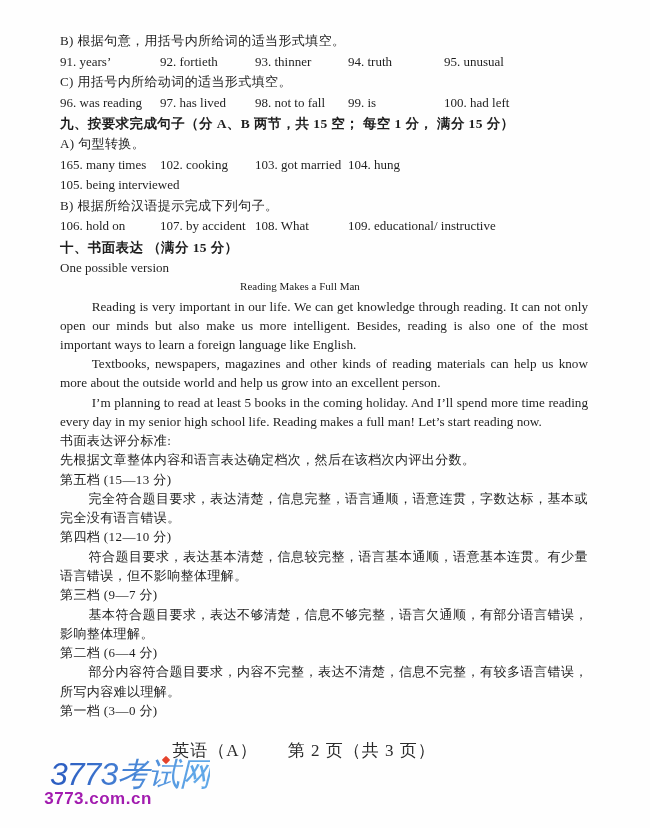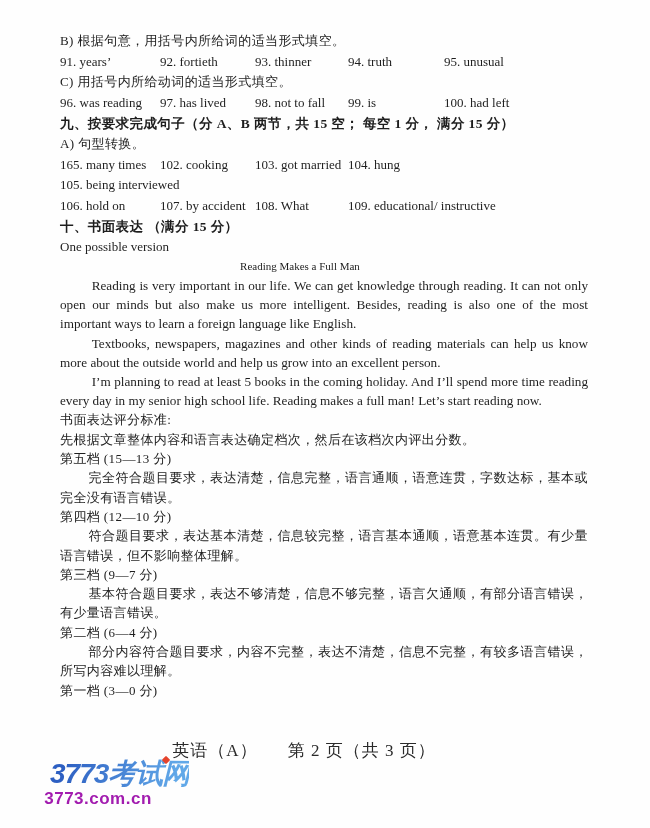--- a/index.html
+++ b/index.html
@@ -111,22 +111,22 @@
     position: absolute;
     left: 14px;
     top: 756px;
     width: 168px;
     text-align: center;
   }
   .wm-name {
     position: relative;
     display: inline-block;
     font-family: "Liberation Sans", "DejaVu Sans", sans-serif;
-    font-size: 28px;
-    font-weight: 700;
+    font-size: 32px;
+    font-weight: 400;
     font-style: italic;
     letter-spacing: -1px;
     line-height: 36px;
     white-space: nowrap;
     color: #3b79d2;
     margin-left: 36px;
   }
   @supports ((background-clip: text) or (-webkit-background-clip: text)) {
     .wm-name .wm-name-text {
       background: linear-gradient(100deg, #2d5fc2 10%, #61a8e8 90%);
@@ -190,20 +190,21 @@
     <div class="ansrow">
       <span>165. many times</span>
       <span>102. cooking</span>
       <span>103. got married</span>
       <span>104. hung</span>
       <span></span>
     </div>
 
     <div class="line">105. being interviewed</div>
 
+    <div class="line cn">B) 根据所给汉语提示完成下列句子。</div>
 
     <div class="ansrow">
       <span>106. hold on</span>
       <span>107. by accident</span>
       <span>108. What</span>
       <span>109. educational/ instructive</span>
       <span></span>
     </div>
 
 
@@ -220,21 +221,21 @@
     <div class="rubric-heading">书面表达评分标准:</div>
     <div class="rubric-intro">先根据文章整体内容和语言表达确定档次，然后在该档次内评出分数。</div>
 
     <div class="band-label">第五档 (15—13 分)</div>
     <p class="band-desc">完全符合题目要求，表达清楚，信息完整，语言通顺，语意连贯，字数达标，基本或完全没有语言错误。</p>
 
     <div class="band-label">第四档 (12—10 分)</div>
     <p class="band-desc">符合题目要求，表达基本清楚，信息较完整，语言基本通顺，语意基本连贯。有少量语言错误，但不影响整体理解。</p>
 
     <div class="band-label">第三档 (9—7 分)</div>
-    <p class="band-desc">基本符合题目要求，表达不够清楚，信息不够完整，语言欠通顺，有部分语言错误，有少量语言错误。</p>
+    <p class="band-desc">基本符合题目要求，表达不够清楚，信息不够完整，语言欠通顺，有部分语言错误，影响整体理解。</p>
 
     <div class="band-label">第二档 (6—4 分)</div>
     <p class="band-desc">部分内容符合题目要求，内容不完整，表达不清楚，信息不完整，有较多语言错误，所写内容难以理解。</p>
 
     <div class="band-label">第一档 (3—0 分)</div>
 
   </div>
 
   <div class="footer">
     <span>英语（A）</span>

